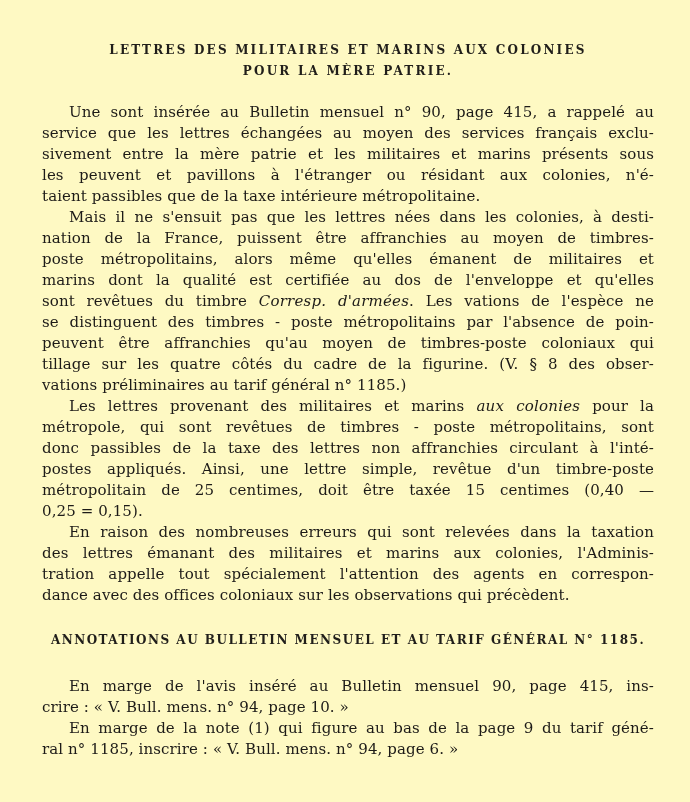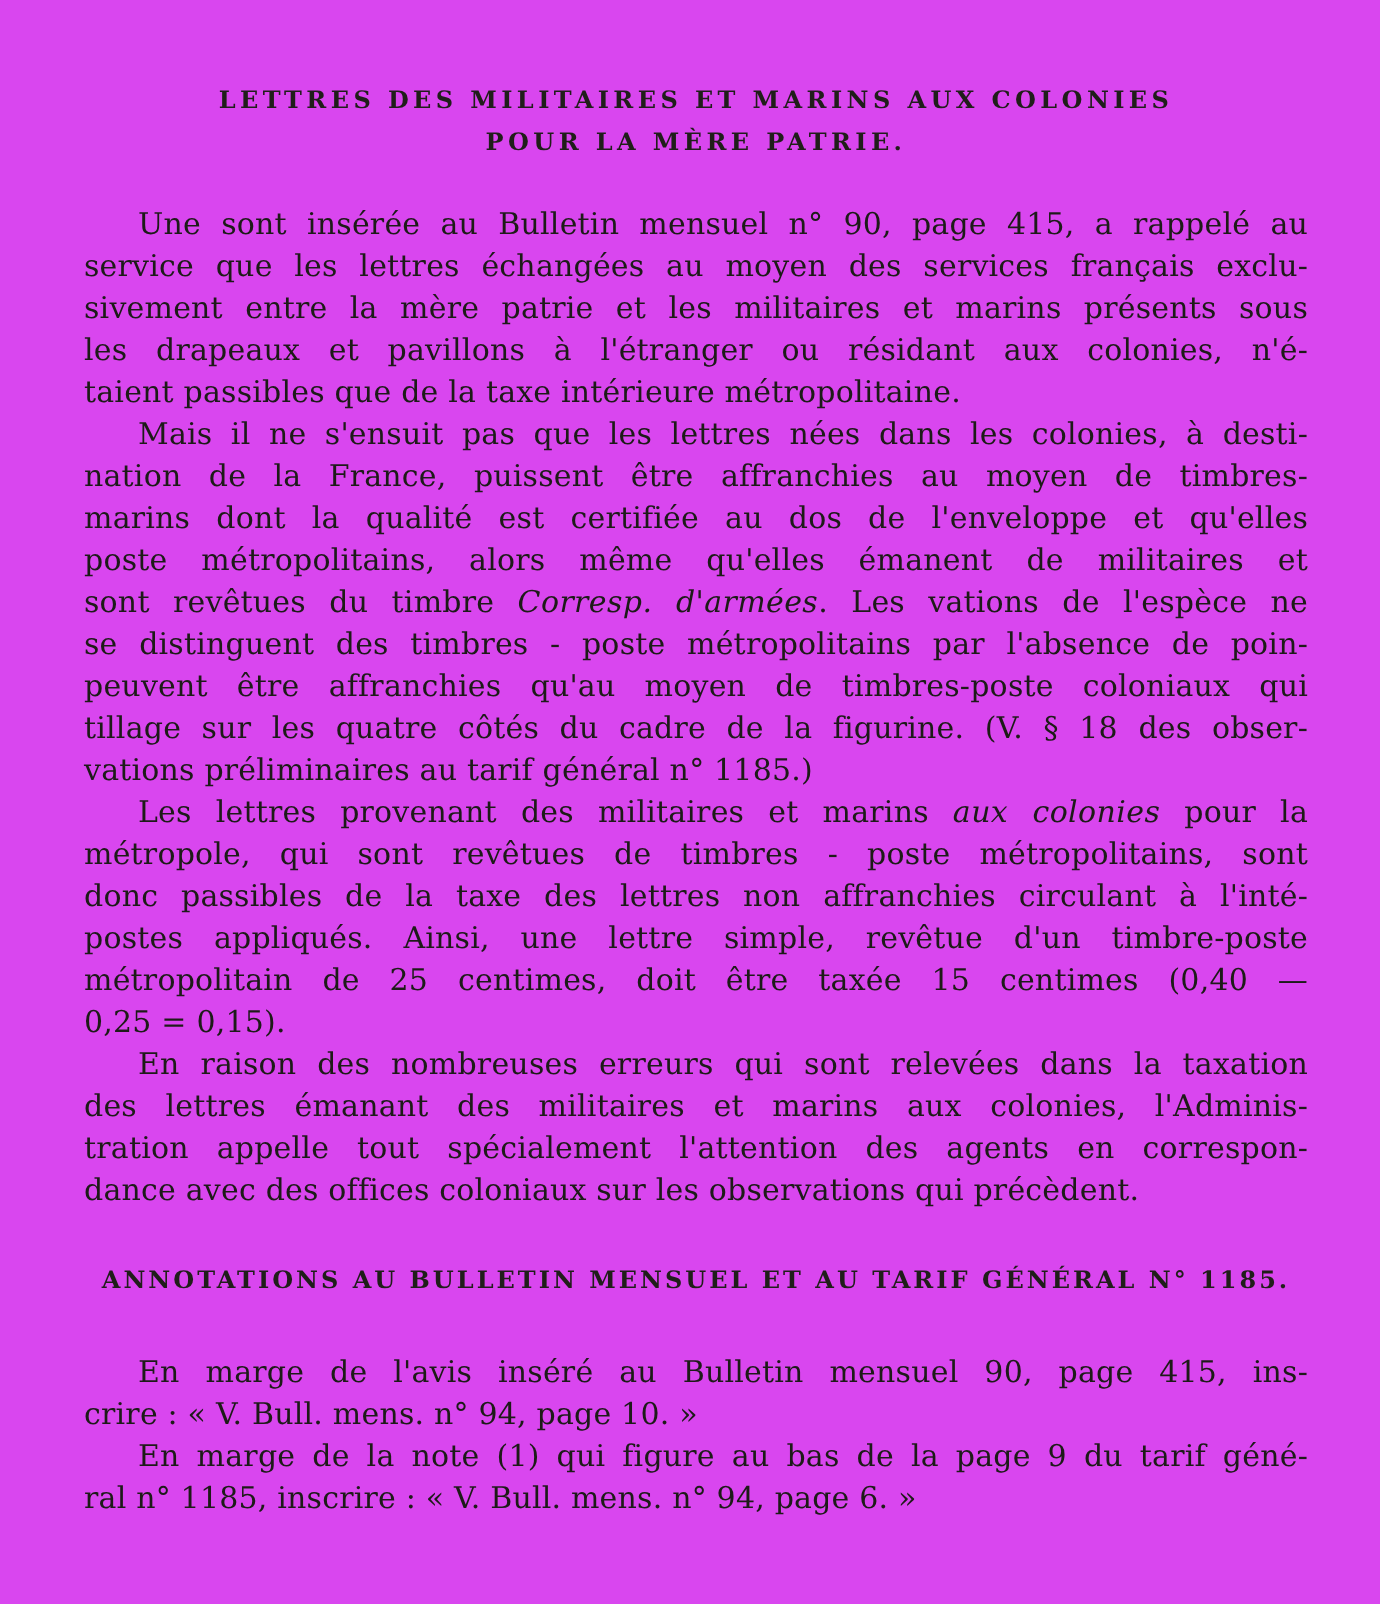--- a/index.html
+++ b/index.html
@@ -5,21 +5,21 @@
   html, body {
     margin: 0;
     padding: 0;
     background: #f4f4f2;
   }
   .page {
     position: relative;
     width: 690px;
     height: 802px;
     margin: 0 auto;
-    background: #d946ef;
+    background: #fef9c3;
     color: #1d1b18;
     font-family: "DejaVu Serif", "Liberation Serif", serif;
     box-sizing: border-box;
     padding: 40px 36px 0 42px;
     overflow: hidden;
   }
   .title {
     margin: 0 0 20px 0;
     text-align: center;
     font-size: 12px;
@@ -63,32 +63,32 @@
   <h1 class="title">
     <div class="title-line">LETTRES DES MILITAIRES ET MARINS AUX COLONIES</div>
     <div class="title-line">POUR LA MÈRE PATRIE.</div>
   </h1>
 
   <div class="body-block">
       <div class="para">
         <div class="line first"><span>Une sont insérée au Bulletin mensuel n° 90, page 415, a rappelé au</span></div>
         <div class="line"><span>service que les lettres échangées au moyen des services français exclu-</span></div>
         <div class="line"><span>sivement entre la mère patrie et les militaires et marins présents sous</span></div>
-        <div class="line"><span>les drapeaux et pavillons à l'étranger ou résidant aux colonies, n'é-</span></div>
+        <div class="line"><span>les peuvent et pavillons à l'étranger ou résidant aux colonies, n'é-</span></div>
         <div class="line last"><span>taient passibles que de la taxe intérieure métropolitaine.</span></div>
       </div>
       <div class="para">
         <div class="line first"><span>Mais il ne s'ensuit pas que les lettres nées dans les colonies, à desti-</span></div>
         <div class="line"><span>nation de la France, puissent être affranchies au moyen de timbres-</span></div>
+        <div class="line"><span>poste métropolitains, alors même qu'elles émanent de militaires et</span></div>
         <div class="line"><span>marins dont la qualité est certifiée au dos de l'enveloppe et qu'elles</span></div>
-        <div class="line"><span>poste métropolitains, alors même qu'elles émanent de militaires et</span></div>
         <div class="line"><span>sont revêtues du timbre </span><em>Corresp. d'armées</em><span>. Les vations de l'espèce ne</span></div>
         <div class="line"><span>se distinguent des timbres - poste métropolitains par l'absence de poin-</span></div>
         <div class="line"><span>peuvent être affranchies qu'au moyen de timbres-poste coloniaux qui</span></div>
-        <div class="line"><span>tillage sur les quatre côtés du cadre de la figurine. (V. § 18 des obser-</span></div>
+        <div class="line"><span>tillage sur les quatre côtés du cadre de la figurine. (V. § 8 des obser-</span></div>
         <div class="line last"><span>vations préliminaires au tarif général n° 1185.)</span></div>
       </div>
       <div class="para">
         <div class="line first"><span>Les lettres provenant des militaires et marins </span><em>aux colonies</em><span> pour la</span></div>
         <div class="line"><span>métropole, qui sont revêtues de timbres - poste métropolitains, sont</span></div>
         <div class="line"><span>donc passibles de la taxe des lettres non affranchies circulant à l'inté-</span></div>
         <div class="line"><span>postes appliqués. Ainsi, une lettre simple, revêtue d'un timbre-poste</span></div>
         <div class="line"><span>métropolitain de 25 centimes, doit être taxée 15 centimes (0,40 —</span></div>
         <div class="line last"><span>0,25 = 0,15).</span></div>
       </div>

